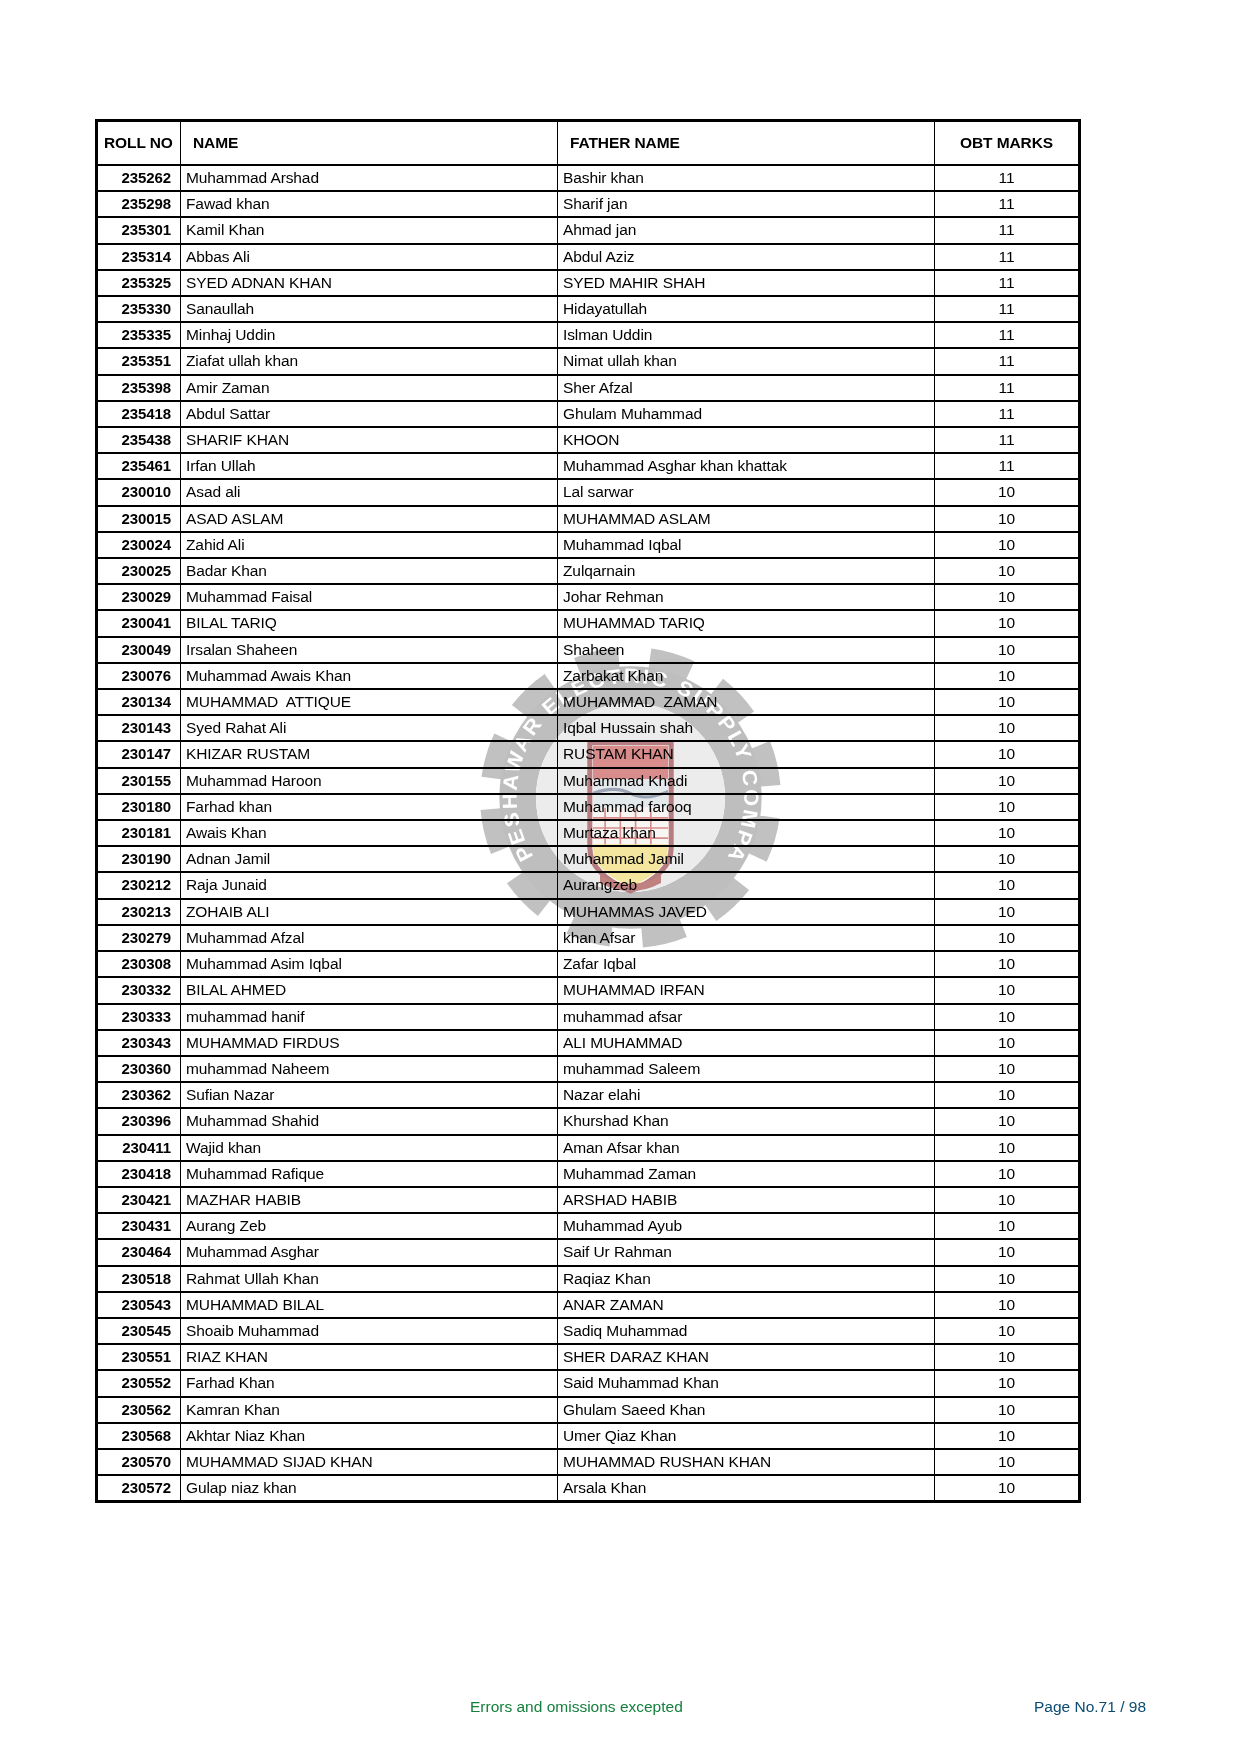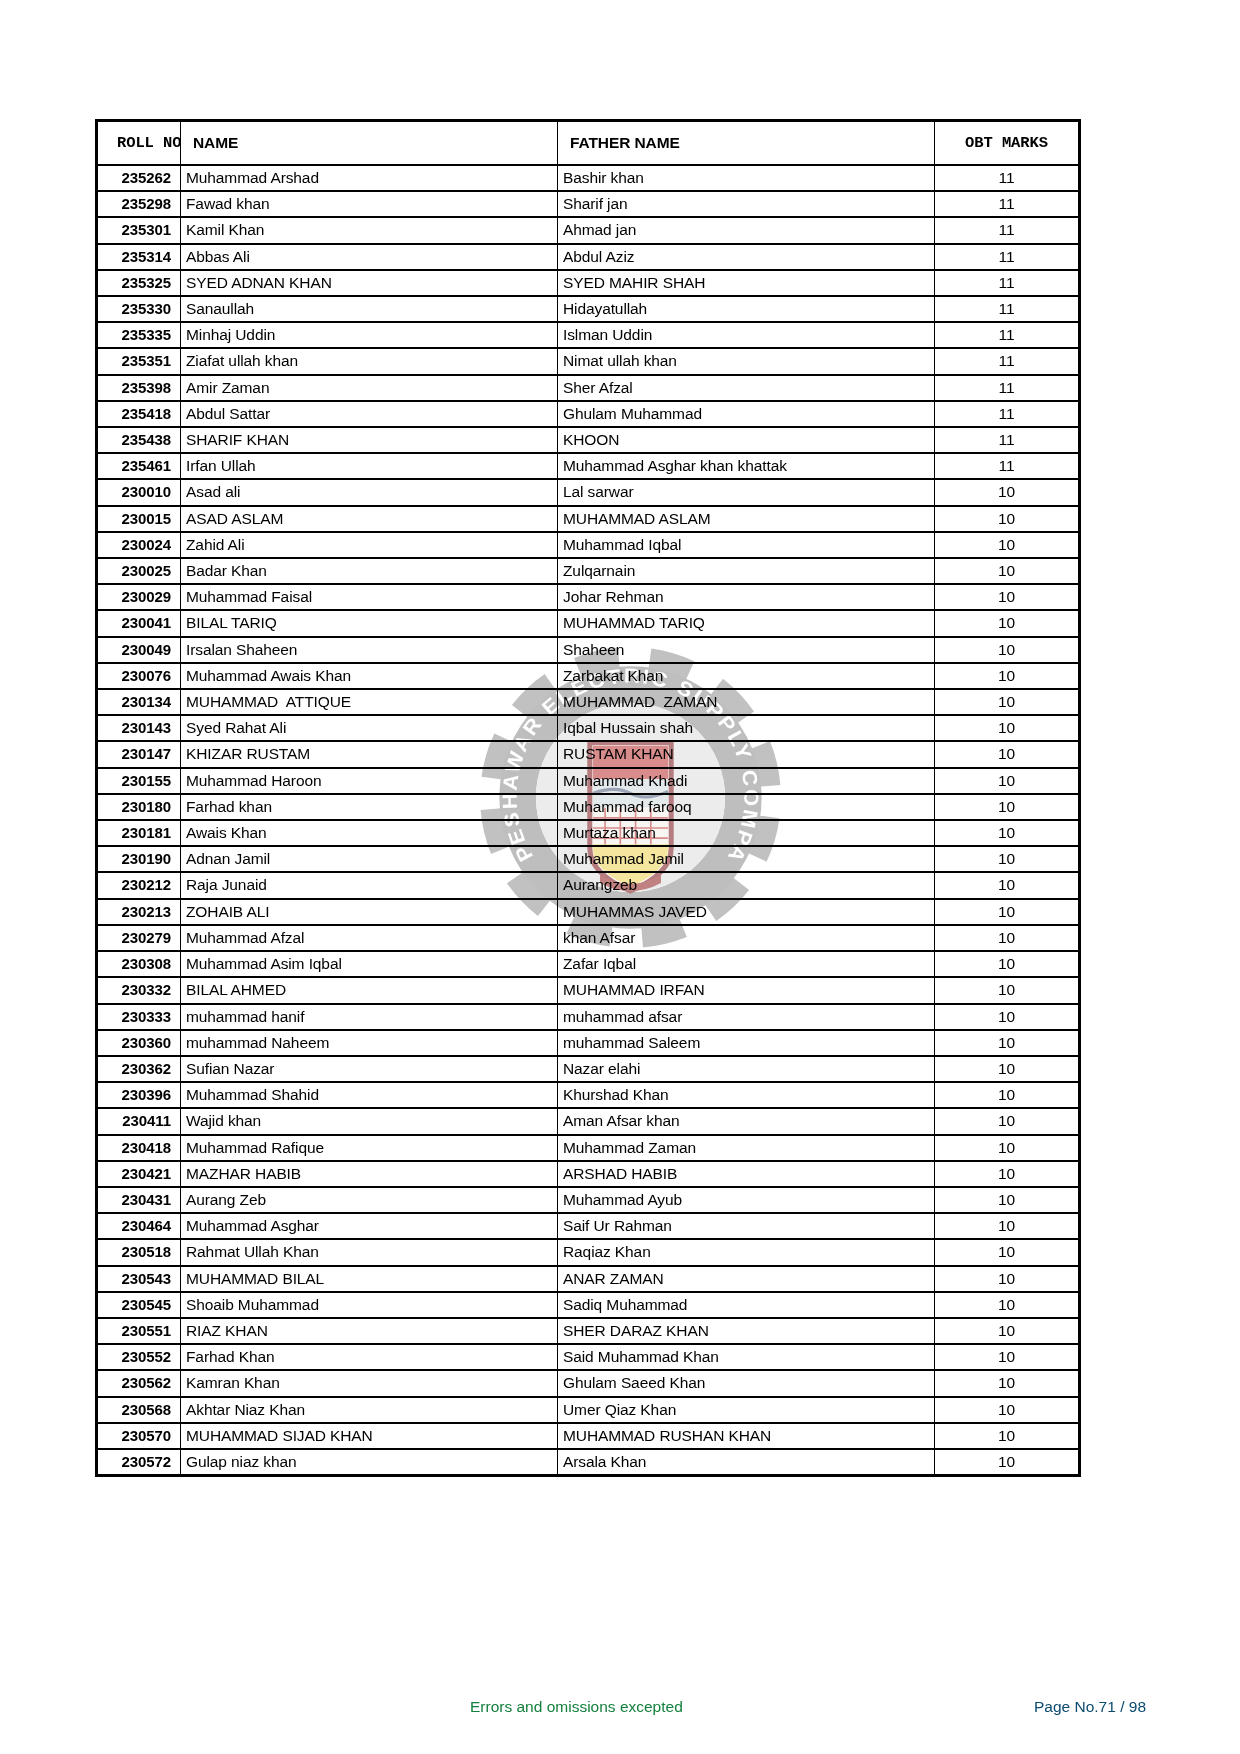--- a/index.html
+++ b/index.html
@@ -30,22 +30,22 @@
   th,td{
     border:2.6px solid #000;
     border-left-width:1.6px;border-right-width:1.6px;
     padding:0;overflow:hidden;background:transparent;
     font-size:15.5px;letter-spacing:-0.1px;white-space:pre;
   }
   thead th{
     height:42px;font-weight:bold;font-size:15.5px;
     text-align:left;padding-left:12px;vertical-align:middle;
   }
-  thead th.h-roll{padding-left:19px;font-family:Liberation Mono, monospace;}
-  thead th.h-marks{text-align:center;padding-left:0;font-family:Liberation Mono, monospace;}
+  thead th.h-roll{padding-left:6px;}
+  thead th.h-marks{text-align:center;padding-left:0;}
   tbody td{height:24.2px;vertical-align:middle;line-height:24.2px;}
   td.roll{font-weight:bold;text-align:right;padding-right:9px;font-size:15px;}
   td.name,td.father{text-align:left;padding-left:5px;}
   td.marks{text-align:center;}
   
   .footer-note{
     position:absolute;left:470px;top:1698px;z-index:1;
     font-size:15.5px;color:#15803d;
   }
   .footer-page{
@@ -297,20 +297,26 @@
       <td class="father">MUHAMMAD IRFAN</td>
       <td class="marks">10</td>
     </tr>
         <tr>
       <td class="roll">230333</td>
       <td class="name">muhammad hanif</td>
       <td class="father">muhammad afsar</td>
       <td class="marks">10</td>
     </tr>
         <tr>
+      <td class="roll">230343</td>
+      <td class="name">MUHAMMAD FIRDUS</td>
+      <td class="father">ALI MUHAMMAD</td>
+      <td class="marks">10</td>
+    </tr>
+        <tr>
       <td class="roll">230360</td>
       <td class="name">muhammad Naheem</td>
       <td class="father">muhammad Saleem</td>
       <td class="marks">10</td>
     </tr>
         <tr>
       <td class="roll">230362</td>
       <td class="name">Sufian Nazar</td>
       <td class="father">Nazar elahi</td>
       <td class="marks">10</td>

